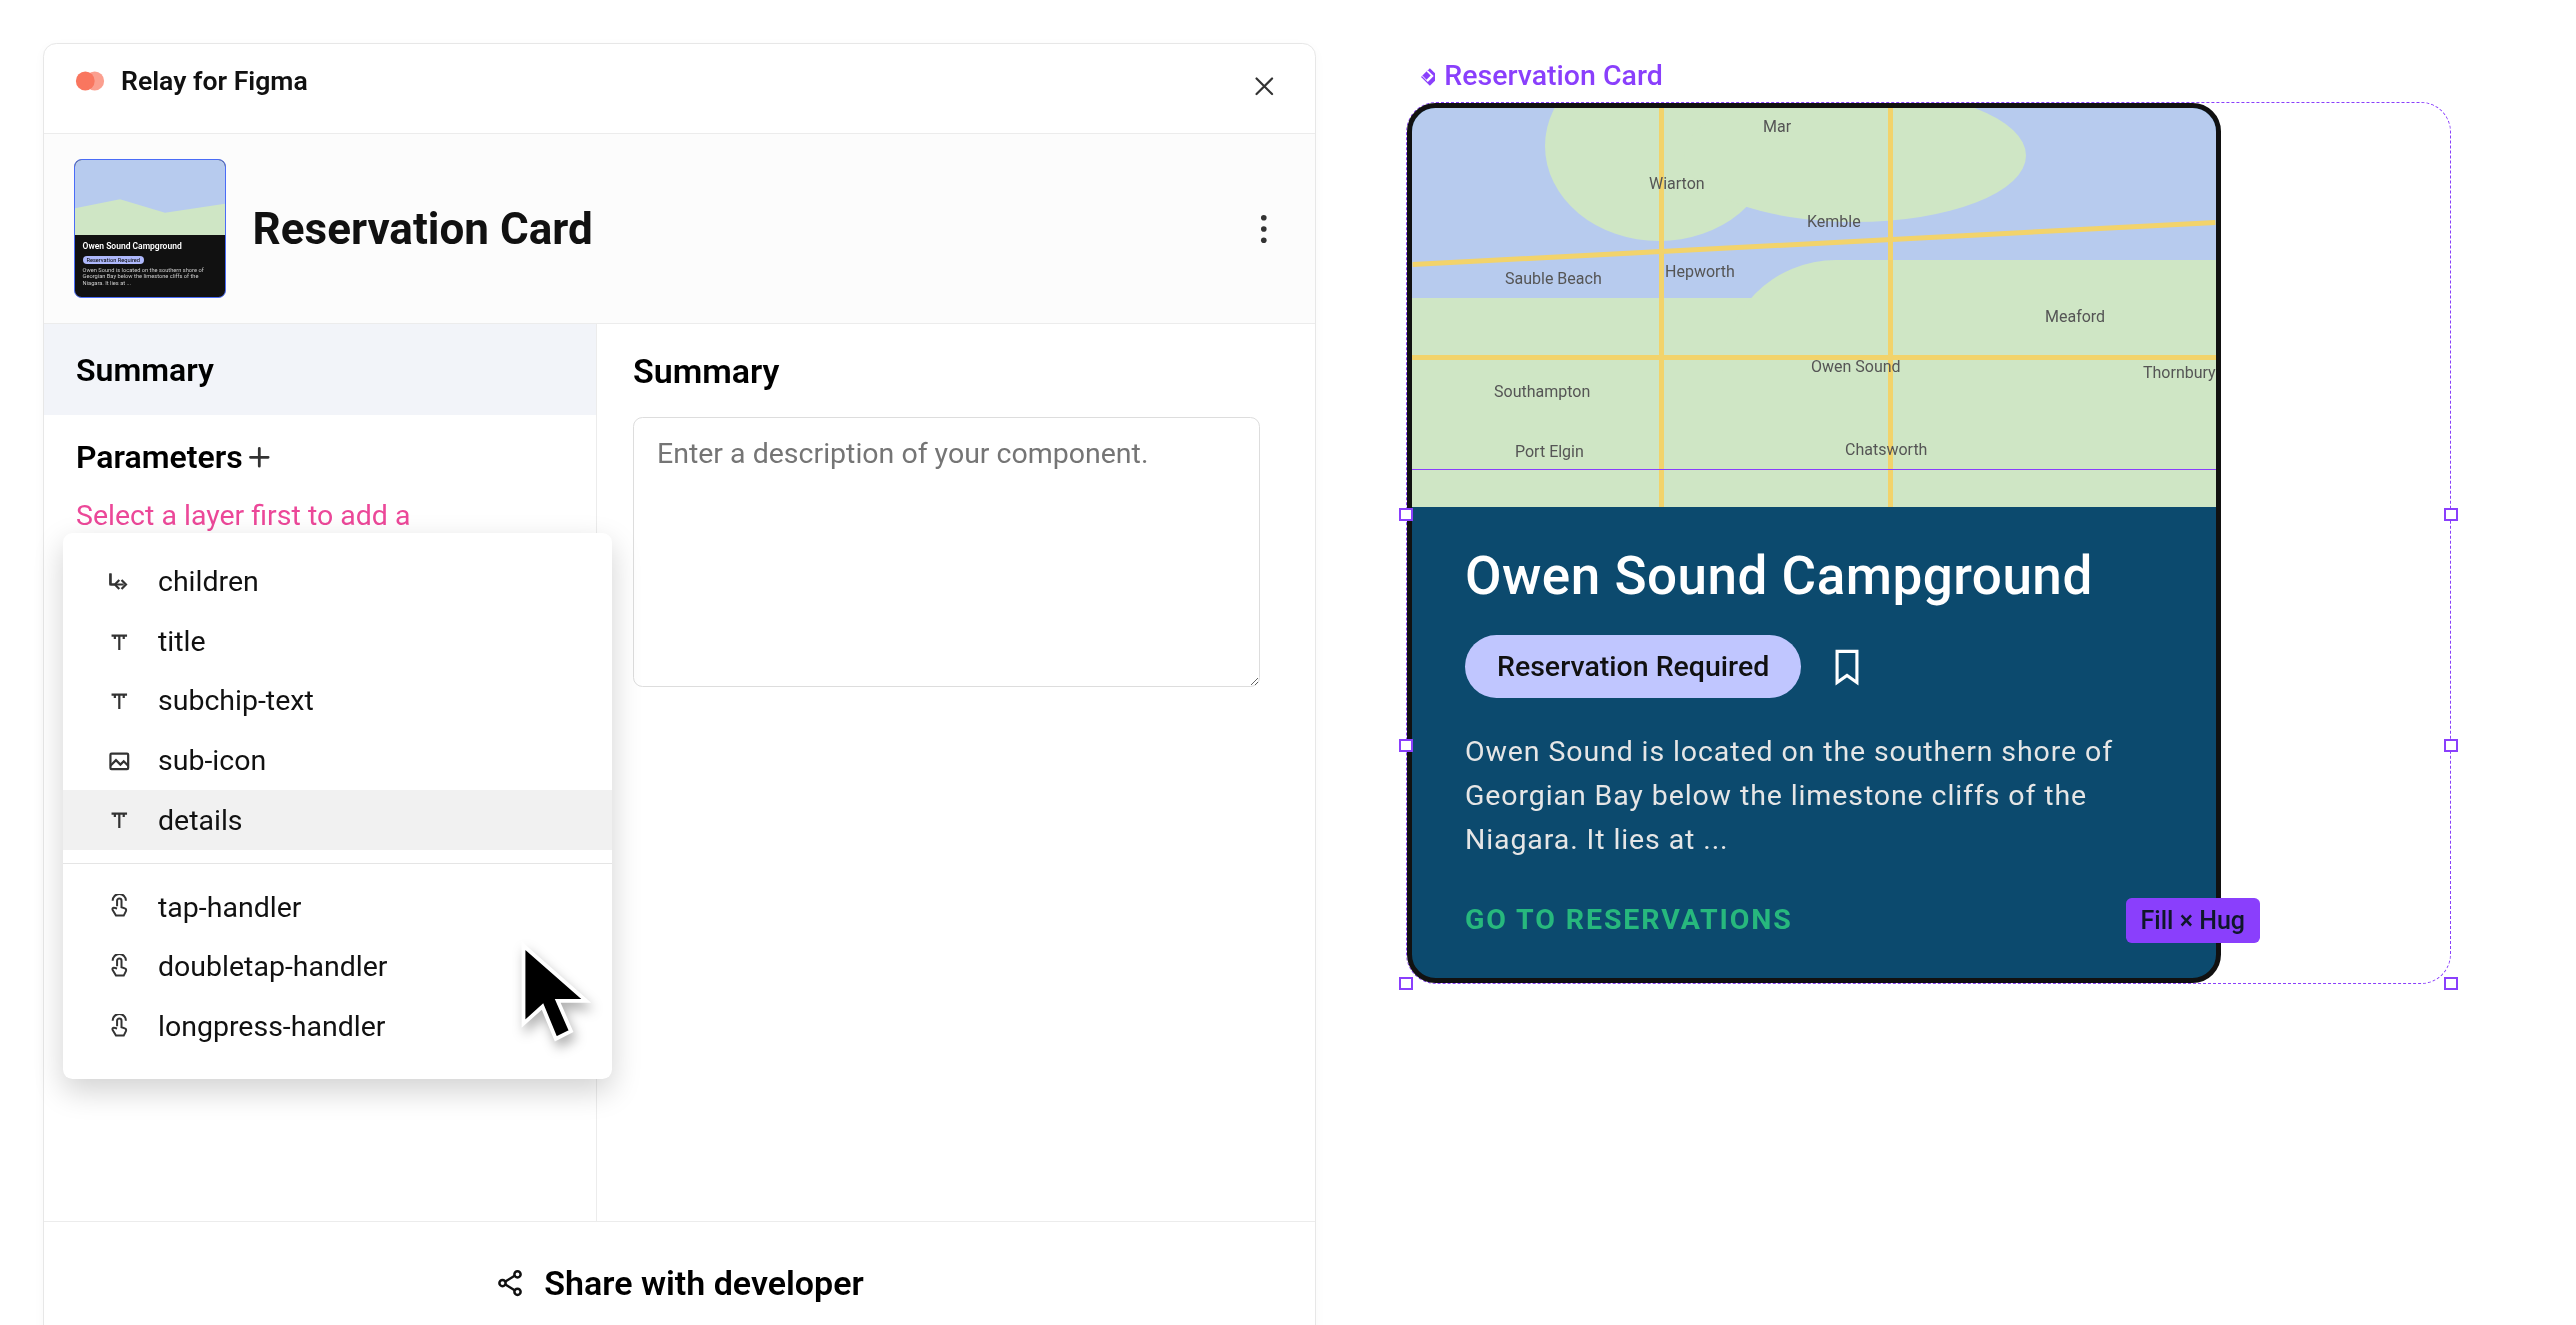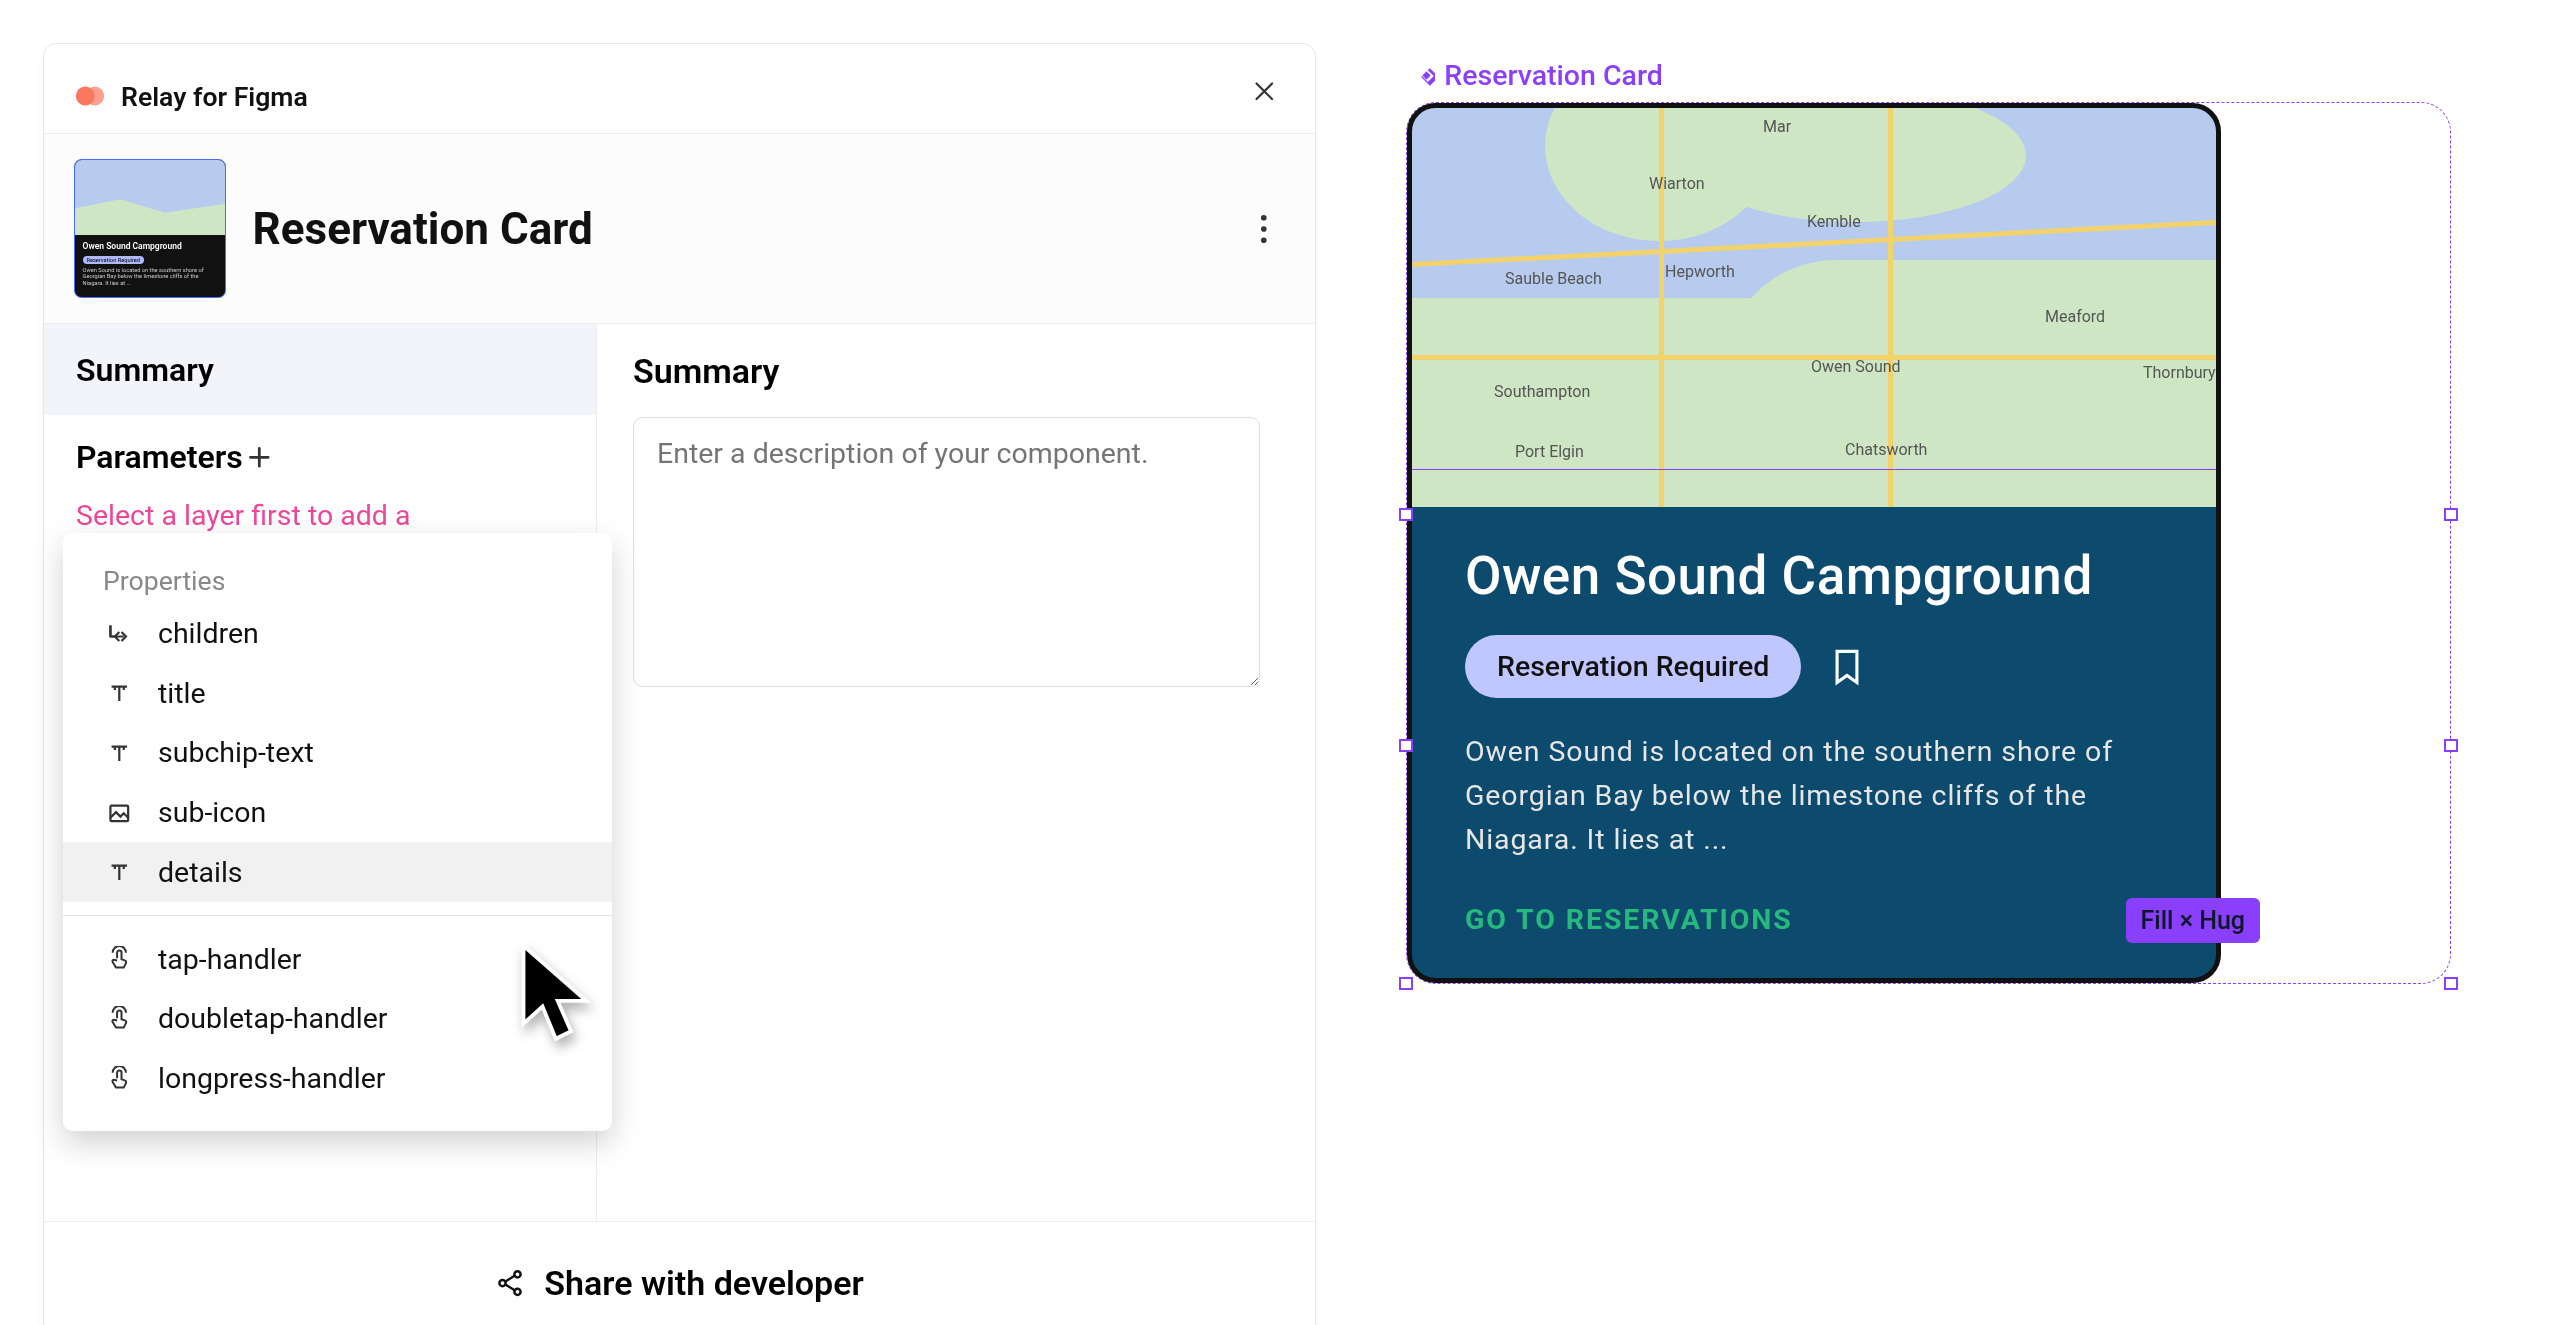--- a/index.html
+++ b/index.html
@@ -20,21 +20,21 @@
     height: 1301px;
     border: 0.9px solid #e7e7e7;
     border-radius: 13.3px;
     background: #fff;
     box-shadow: 0 3.8px 11.4px rgba(0,0,0,0.03);
     overflow: visible;
   }
 
   .panel-header {
     display: flex;
-    align-items: flex-end;
+    align-items: flex-start;
     padding: 21px 30px;
     height: 89px;
   }
   .relay-logo {
     width: 32px; height: 32px; margin-right: 15px;
     display: inline-flex; align-items:center; justify-content:center;
   }
   .panel-title { font-size: 26.6px; font-weight: 600; color:#111; }
   .close-btn {
     margin-left: auto;
@@ -310,21 +310,20 @@
         <span>Parameters</span>
         <span class="plus-btn">
           <svg width="26.6" height="26.6" viewBox="0 0 24 24">
             <path d="M12 4v16M4 12h16" stroke="#333" stroke-width="2.5" stroke-linecap="round"></path>
           </svg>
         </span>
       </div>
       <div class="hint-text">Select a layer first to add a</div>
 
       <div class="dropdown">
-        <div class="dd-section-label">Properties</div>
         <div id="dd-props">
             <div class="dd-item">
               <span class="dd-icon">
                 <svg width="26.6" height="26.6" viewBox="0 0 24 24">
                   <path d="M4 4v10h4M8 14l4-4M8 14l4 4" fill="none" stroke="#333" stroke-width="2"></path>
                   <path d="M4 4v10M4 14h12" fill="none" stroke="#333" stroke-width="2"></path>
                   <path d="M14 10l4 4-4 4" fill="none" stroke="#333" stroke-width="2"></path>
                 </svg>
               </span>
               <span>children</span>

